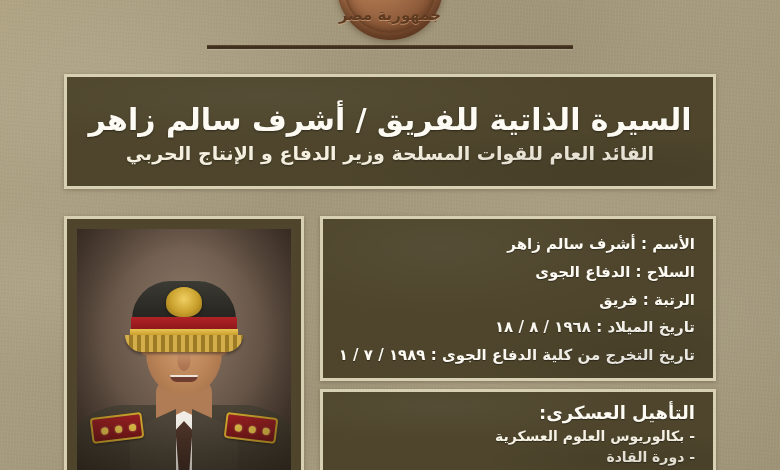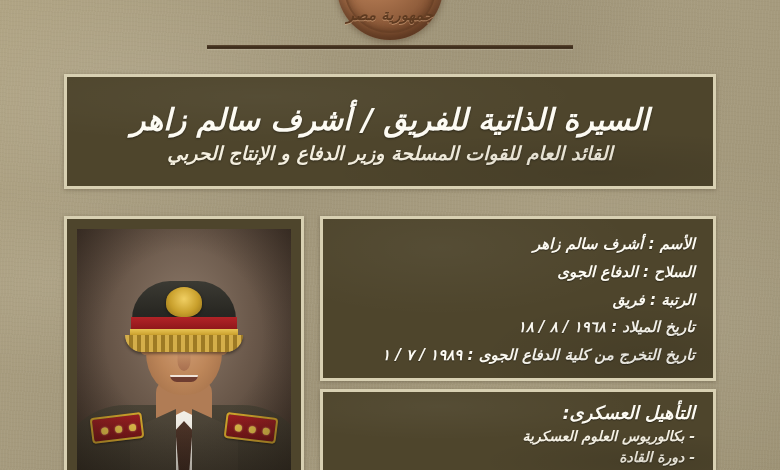--- a/index.html
+++ b/index.html
@@ -8,21 +8,20 @@
     width:780px; height:470px;
     overflow:hidden;
     font-family:"DejaVu Sans","Liberation Sans",sans-serif;
   }
 
   #page {
     position:relative;
     width:780px; height:470px;
     background:#a59a7c;
     overflow:hidden;
-    font-style:italic;
   }
 
   
   #paper-texture {
     position:absolute; inset:0;
     background:
       radial-gradient(ellipse 300px 180px at 18% 22%, rgba(255,255,255,.085), transparent 70%),
       radial-gradient(ellipse 260px 200px at 72% 12%, rgba(120,108,84,.16), transparent 72%),
       radial-gradient(ellipse 340px 240px at 88% 68%, rgba(255,255,255,.06), transparent 70%),
       radial-gradient(ellipse 220px 160px at 42% 86%, rgba(110,100,76,.13), transparent 70%),

